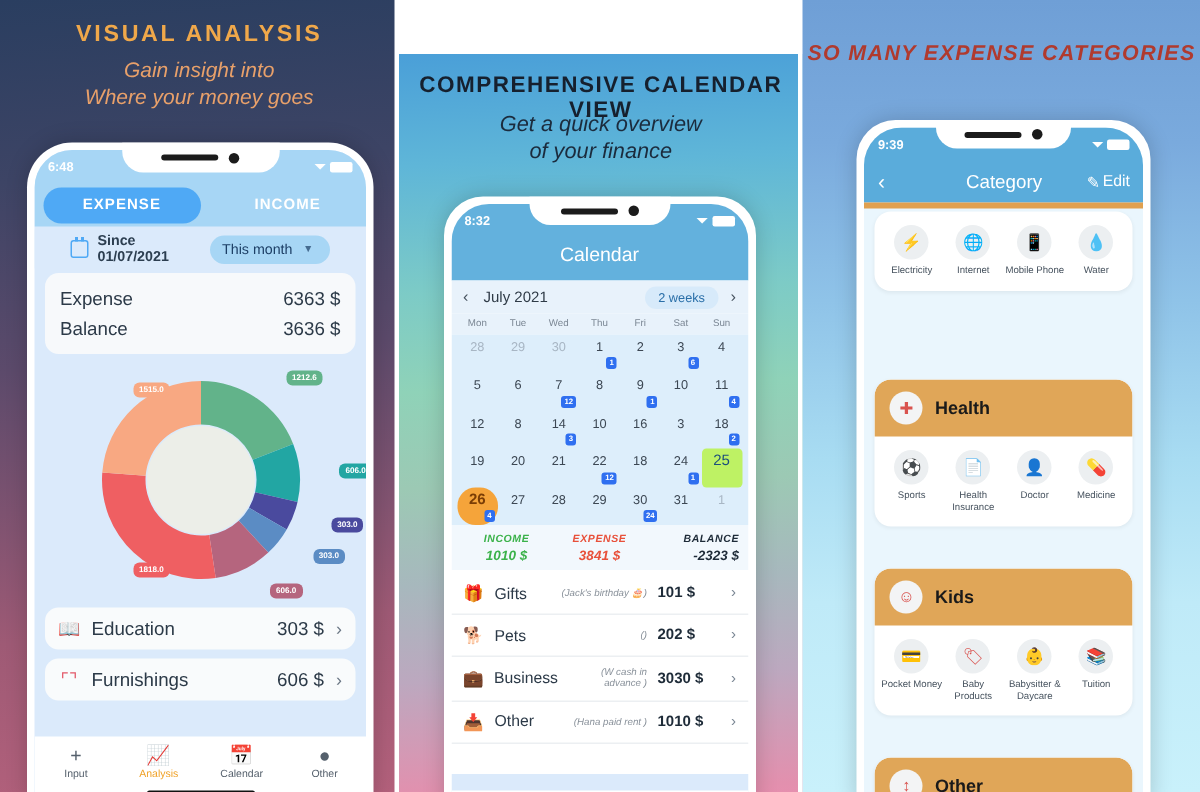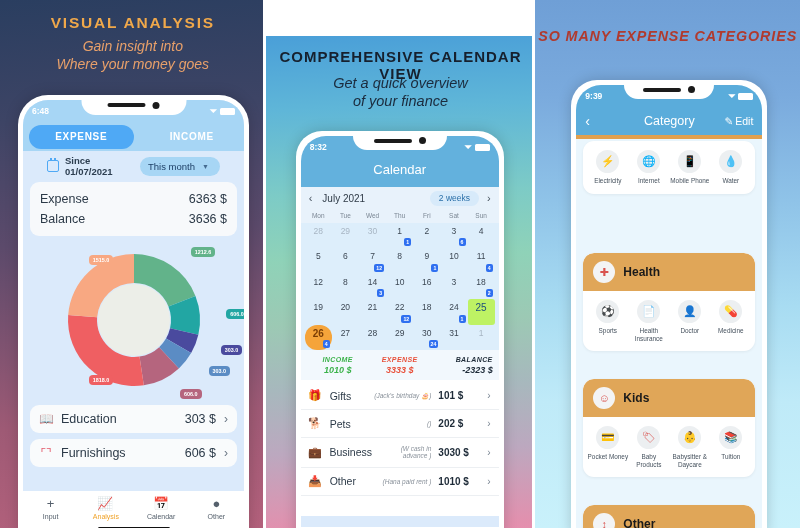--- a/index.html
+++ b/index.html
@@ -536,21 +536,21 @@
           </div>
         </div>
 
       <div class="totals">
         <div class="tot inc">
           <span class="tl">INCOME</span>
           <span class="tv">1010 $</span>
         </div>
         <div class="tot exp">
           <span class="tl">EXPENSE</span>
-          <span class="tv">3333 $</span>
+          <span class="tv">3841 $</span>
         </div>
         <div class="tot bal">
           <span class="tl">BALANCE</span>
           <span class="tv">-2323 $</span>
         </div>
       </div>
 
       <div class="txlist">
         <div class="tx">
           <span class="txi">🎁</span>

